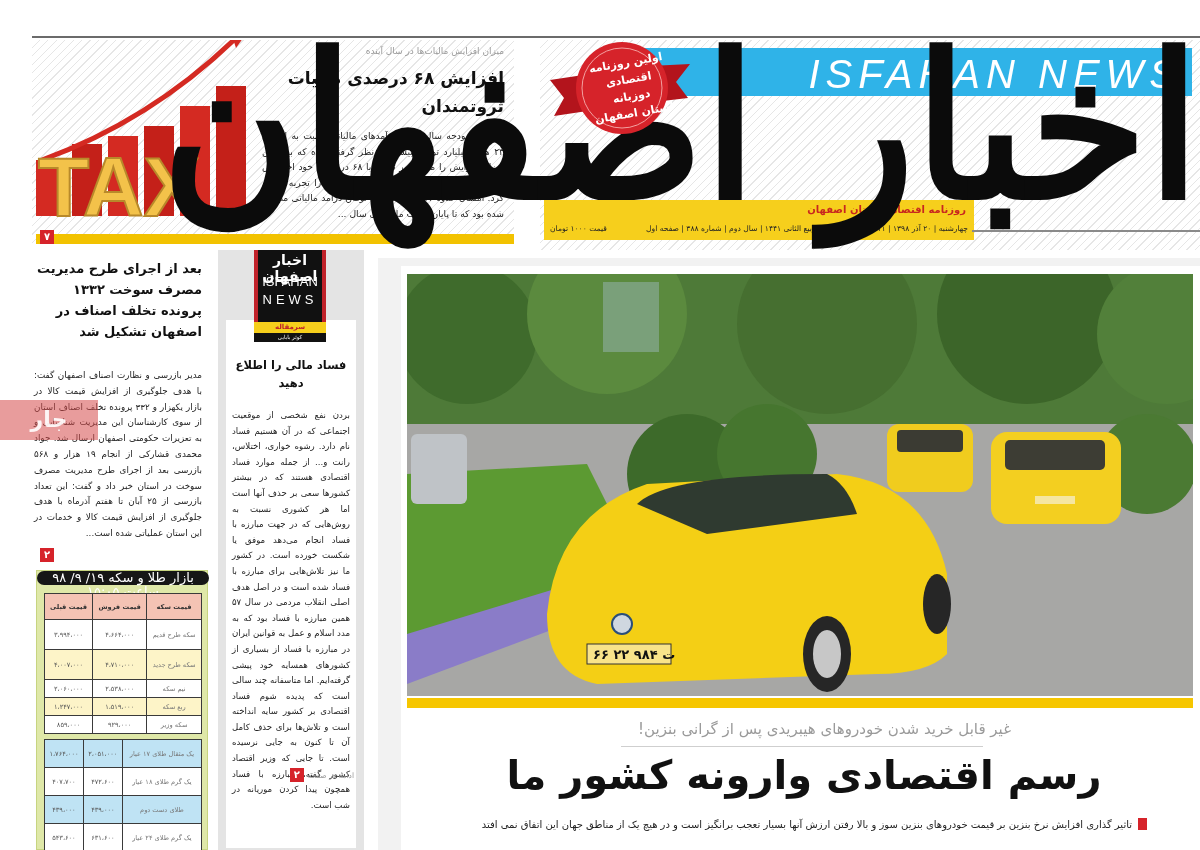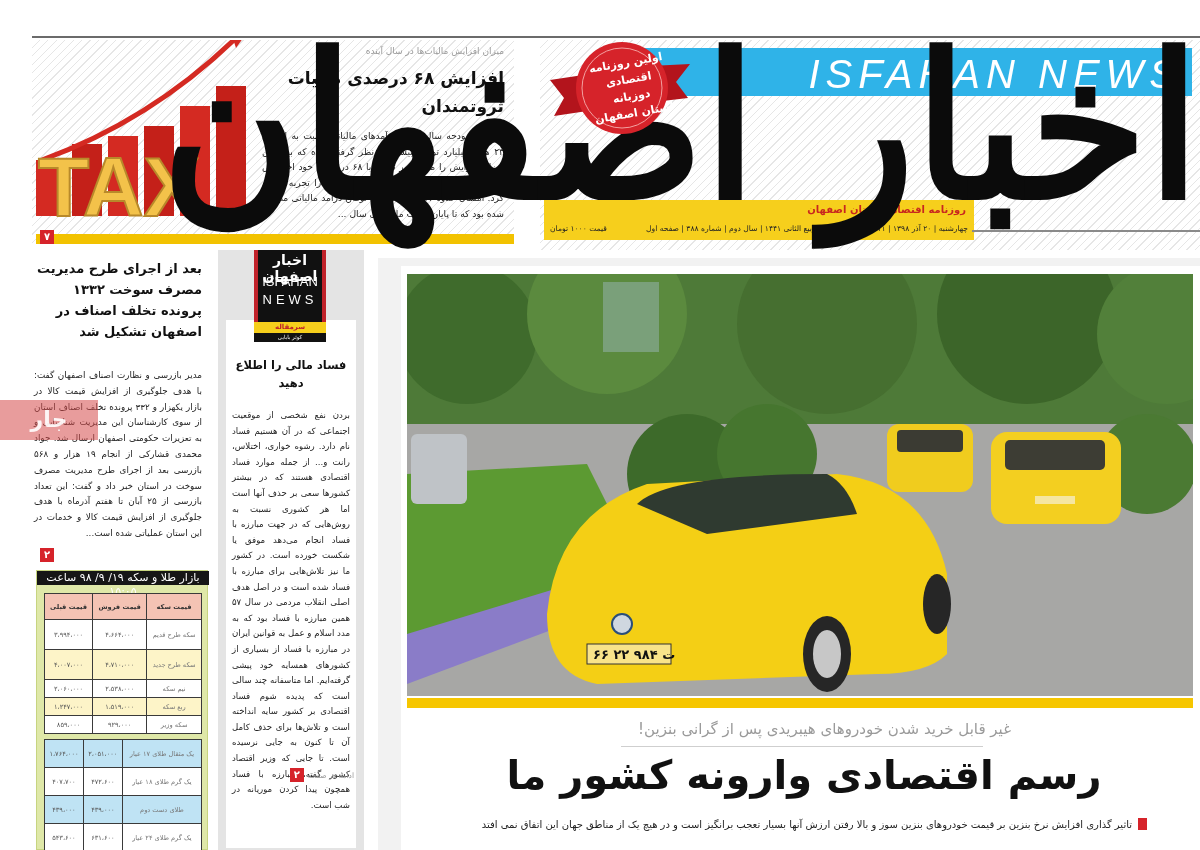--- a/index.html
+++ b/index.html
@@ -35,21 +35,21 @@
   .mast-rule { left: 432px; top: 190px; width: 228px; height: 2px; background: #8a8a8a; }
 
   
   .left-col { left: 30px; top: 250px; width: 178px; height: 600px; }
   .lc-title { right: 6px; top: 8px; width: 168px; font-size: 13px; font-weight: bold; line-height: 21px; text-align: right; color: #111; }
   .lc-body { right: 6px; top: 118px; width: 168px; font-size: 8.8px; line-height: 15.8px; color: #222; text-align: justify; }
   .watermark { left: 0; top: 400px; width: 98px; height: 40px; background: rgba(214,74,74,0.55); color: rgba(255,255,255,0.9); font-size: 22px; font-weight: bold; line-height: 40px; text-align: center; z-index: 5; }
 
   
   .gold-wrap { left: 36px; top: 570px; width: 172px; height: 280px; background: #dfe8a8; border: 1px solid #c7d480; }
-  .gold-head { left: 0; top: 0; width: 172px; height: 14px; background: #161616; color: #fff; font-size: 11px; line-height: 14px; text-align: center; }
+  .gold-head { left: 0; top: 0; width: 172px; height: 14px; background: #161616; color: #fff; font-size: 13px; line-height: 14px; text-align: center; border-radius: 7px; }
   table.gt { position: absolute; left: 7px; width: 158px; border-collapse: collapse; font-size: 6.6px; color: #555; }
   table.gt td { border: 1.5px solid #3a3a3a; text-align: center; vertical-align: middle; padding: 0 2px; }
   table.gt td.name { color: #777; }
   .gt-top { top: 22px; }
   .gt-bot { top: 168px; }
   .row-h { background: #f4c3b4; color: #333; font-weight: bold; height: 26px; }
   .row-w { background: #ffffff; }
   .row-y { background: #fdf4c8; }
   .row-b { background: #bfe3f4; }
 

